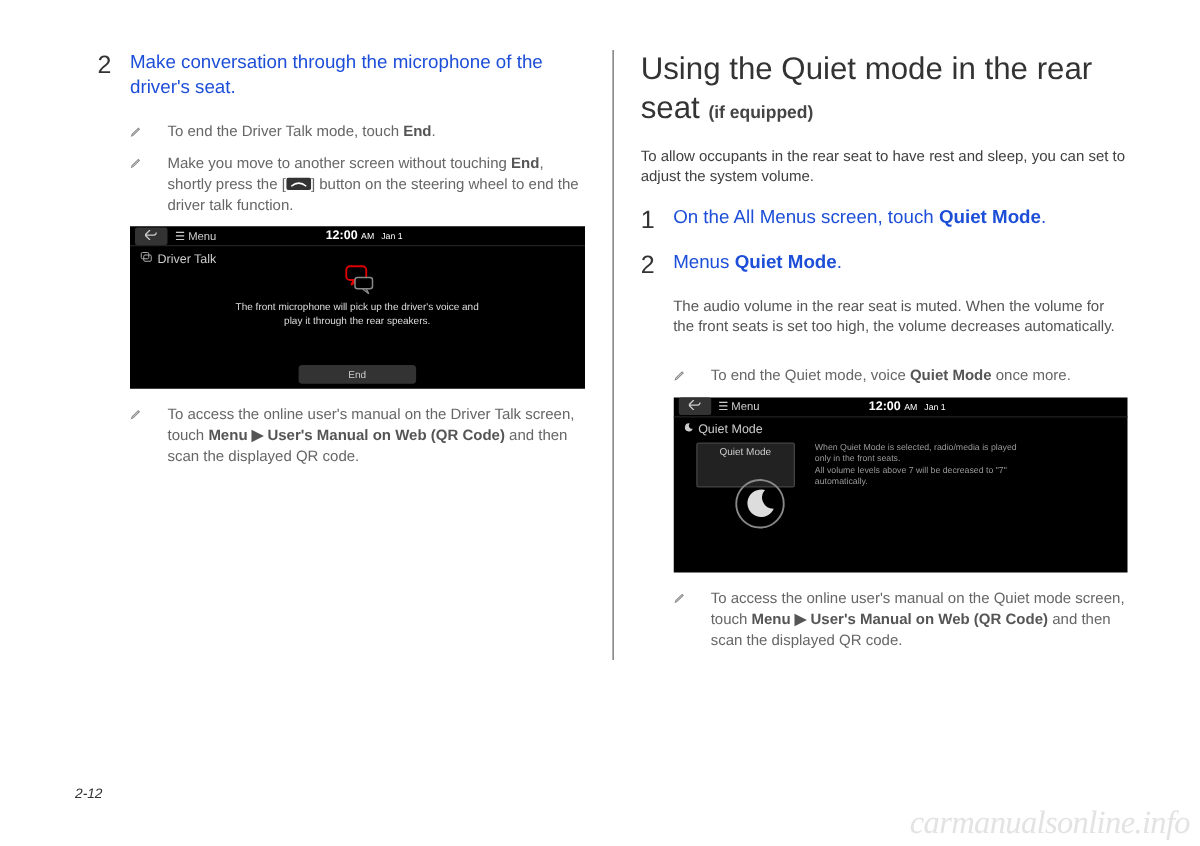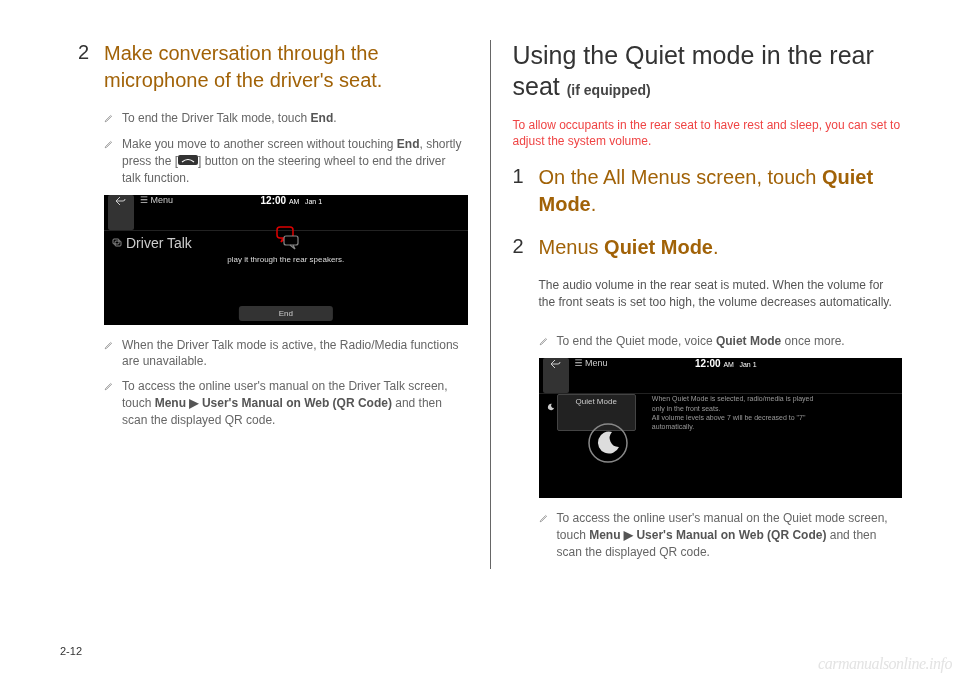--- a/index.html
+++ b/index.html
@@ -36,28 +36,28 @@
       font-size: 20px;
       font-weight: 300;
       color: #333;
       line-height: 1.2;
       min-width: 14px;
     }
     .step-body {
       flex: 1;
     }
     .step-text {
-      font-size: 20px;
+      font-size: 15px;
       line-height: 1.35;
-      color: #a16207;
+      color: #1d4ed8;
       margin-bottom: 8px;
     }
     .note {
       display: flex;
-      gap: 8px;
+      gap: 20px;
       margin-left: 26px;
       margin-bottom: 8px;
       font-size: 12px;
       line-height: 1.4;
       color: #666;
     }
     .note .icon-pencil {
       flex-shrink: 0;
       margin-top: 1px;
     }
@@ -72,22 +72,23 @@
     }
     .screenshot {
       margin: 8px 0 12px 26px;
       background: #000;
       color: #ddd;
       height: 130px;
       position: relative;
       font-size: 9px;
     }
     .ss-topbar {
-      height: 36px;
-      display: flex;
+      height: 16px;
+      display: flex;
+      align-items: center;
       padding: 0 4px;
       border-bottom: 1px solid #222;
       gap: 6px;
     }
     .ss-back {
       background: #333;
       border-radius: 2px;
       padding: 2px 8px;
       font-size: 9px;
       color: #ccc;
@@ -99,21 +100,21 @@
     .ss-clock {
       flex: 1;
       text-align: center;
       font-size: 10px;
       color: #fff;
       font-weight: bold;
       padding-right: 60px;
     }
     .ss-clock small { font-size: 7px; font-weight: normal; }
     .ss-title {
-      font-size: 14px;
+      font-size: 10px;
       padding: 4px 8px;
       color: #ccc;
       display: flex;
       align-items: center;
       gap: 4px;
     }
     .ss-center {
       text-align: center;
       position: absolute;
       left: 0; right: 0;
@@ -176,36 +177,37 @@
       margin-bottom: 14px;
     }
     .heading-sub {
       font-size: 14px;
       font-weight: bold;
       color: #444;
     }
     .intro {
       font-size: 12px;
       line-height: 1.4;
-      color: #ef4444;
+      color: #404040;
       margin-bottom: 14px;
       margin-top: 10px;
     }
     .page-num {
       position: absolute;
-      bottom: 20px;
+      bottom: 36px;
       left: 60px;
       font-size: 11px;
       color: #333;
+      font-style: italic;
     }
     .watermark {
       position: absolute;
       bottom: 4px;
       right: 8px;
-      font-size: 16px;
+      font-size: 26px;
       color: #e3e3e3;
       font-style: italic;
       font-family: Georgia, serif;
       letter-spacing: -0.5px;
     }
     .icon-pencil svg { width: 10px; height: 10px; }
     .steer-btn {
       display: inline-block;
       vertical-align: middle;
     }
@@ -270,33 +272,26 @@
       </div>
       <div class="ss-talk-icon">
         <svg width="30" height="26" viewBox="0 0 30 26">
           <rect x="6" y="2" width="16" height="11" rx="3" stroke="#d00" fill="none" stroke-width="1.5"></rect>
           <path d="M12 13 L10 17 L15 13" stroke="#d00" fill="none" stroke-width="1.5"></path>
           <rect x="13" y="11" width="14" height="9" rx="2" stroke="#888" fill="#000" stroke-width="1.2"></rect>
           <path d="M22 20 L24 24 L19 20" stroke="#888" fill="none" stroke-width="1.2"></path>
         </svg>
       </div>
       <div class="ss-center">
+        <div class="ss-msg">The front microphone will pick up the driver's voice and</div>
         <div class="ss-msg">play it through the rear speakers.</div>
       </div>
       <div class="ss-end">End</div>
     </div>
 
-    <div class="note">
-      <span class="icon-pencil">
-        <svg viewBox="0 0 24 24" fill="none" stroke="#888" stroke-width="2">
-            <path d="M3 21l3-1 12-12-2-2L4 18l-1 3z"></path>
-          </svg>
-      </span>
-      <span class="note-text">When the Driver Talk mode is active, the Radio/Media functions are unavailable.</span>
-    </div>
 
     <div class="note">
       <span class="icon-pencil">
         <svg viewBox="0 0 24 24" fill="none" stroke="#888" stroke-width="2">
             <path d="M3 21l3-1 12-12-2-2L4 18l-1 3z"></path>
           </svg>
       </span>
       <span class="note-text">
         <span>To access the online user's manual on the Driver Talk screen, touch </span><b>Menu ▶ User's Manual on Web (QR Code)</b><span> and then scan the displayed QR code.</span>
       </span>

